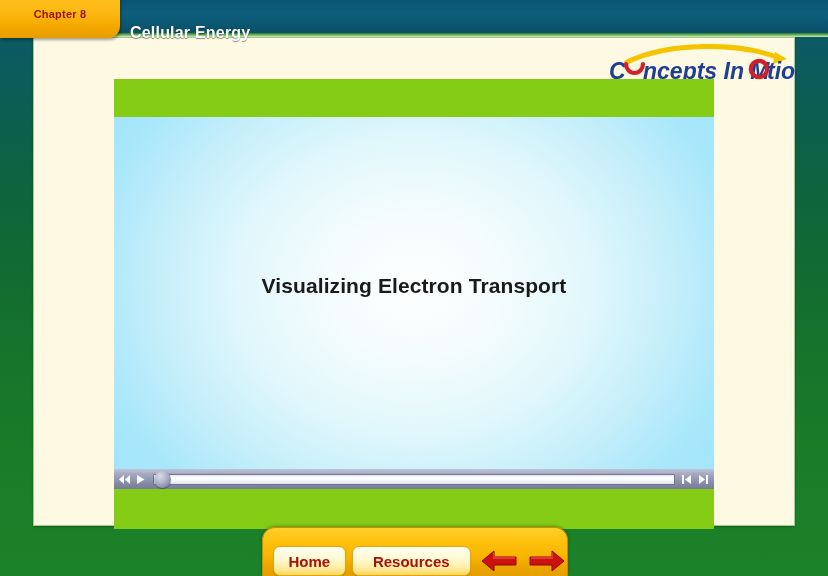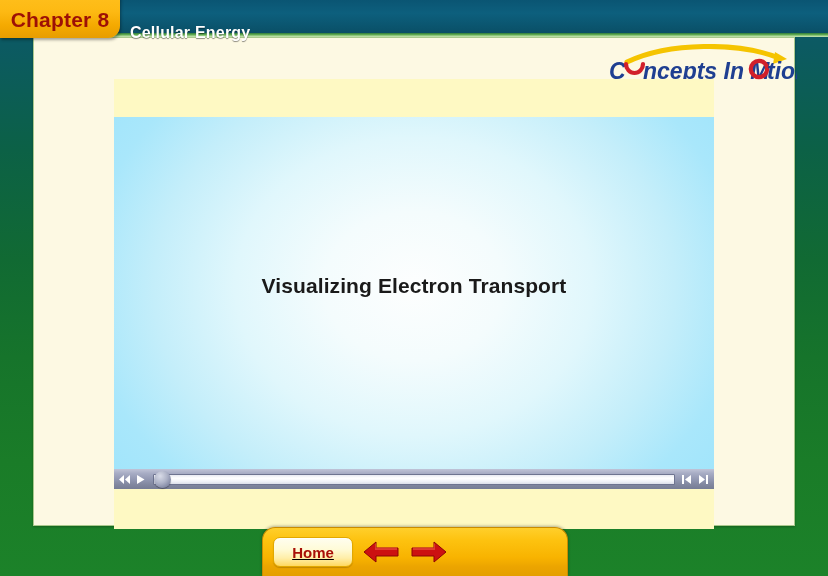--- a/index.html
+++ b/index.html
@@ -63,21 +63,21 @@
     width: 120px; height: 48px;
     background: linear-gradient(180deg,#ffc21f 0%, #fdb913 45%, #f4a900 75%, #e79d00 100%);
     border-bottom-right-radius: 12px;
     border-bottom-left-radius: 0;
     box-shadow: 1px 2px 3px rgba(0,0,0,.35);
   }
   #chapter-tab-label {
     position: absolute;
     left: 0; right: 0; top: 18px;
     text-align: center;
-    font-size: 21px;
+    font-size: 11px;
     font-weight: bold;
     color: #9d1006;
     letter-spacing: .2px;
     white-space: nowrap;
   }
 
   
   #page-panel {
     position: absolute;
     left: 33px; top: 37px;
@@ -94,21 +94,21 @@
     left: 573px; top: 6px;
     width: 190px; height: 42px;
   }
   #logo svg { display: block; }
 
   
   #media-panel {
     position: absolute;
     left: 80px; top: 41px;
     width: 600px; height: 450px;
-    background: #fef9c3;
+    background: #84cc16;
   }
   #stage {
     position: absolute;
     left: 0px; top: 38px;
     width: 600px; height: 352px;
     background:
       radial-gradient(ellipse 62% 88% at 50% 48%,
         #fdfefe 0%,
         #f4fcfd 24%,
         #e0f7fc 48%,
@@ -179,23 +179,22 @@
     left: 262px; top: 527px;
     width: 306px; height: 49px;
     background: linear-gradient(180deg,#ffcf2b 0%, #fdc20f 26%, #f8b300 62%, #ecа500 80%, #e49f00 100%);
     background: linear-gradient(180deg,#ffcf2b 0%, #fdc20f 26%, #f8b300 62%, #eca500 80%, #e49f00 100%);
     border-top-left-radius: 13px;
     border-top-right-radius: 13px;
     border: 1px solid #c98b00;
     border-bottom: none;
     box-sizing: border-box;
     display: flex;
-    align-items: center;
+    align-items: flex-end;
     box-shadow: 0 -1px 3px rgba(0,0,0,.3);
-    text-decoration: underline;
   }
   .nav-btn {
     height: 30px;
     background: linear-gradient(180deg,#fffef0 0%, #fffbd8 40%, #ffeea8 72%, #ffd85e 100%);
     border: 1px solid #e2a800;
     border-radius: 7px;
     display: flex;
     align-items: center;
     justify-content: center;
     color: #a80f07;
@@ -275,20 +274,21 @@
   <div id="header-band"></div>
   <div id="header-rule"></div>
   <div id="header-title">Cellular Energy</div>
 
   <div id="chapter-tab">
     <div id="chapter-tab-label">Chapter 8</div>
   </div>
 
   <div id="nav-bar">
     <div id="home-button" class="nav-btn">Home</div>
+    <div id="resources-button" class="nav-btn">Resources</div>
     <div class="nav-arrow">
       <svg width="38" height="26" viewBox="0 0 38 26">
         <path d="M14 3 L14 9 L36 9 L36 17 L14 17 L14 23 L2 13 Z" fill="#cc1111" stroke="#8d0505" stroke-width="1"></path>
         <path d="M14 4 L14 8.6 L35 8.6 L35 11 L13 11 L13 5 Z" fill="#e84a3a" opacity=".75"></path>
       </svg>
     </div>
     <div class="nav-arrow">
       <svg width="38" height="26" viewBox="0 0 38 26">
         <path d="M24 3 L24 9 L2 9 L2 17 L24 17 L24 23 L36 13 Z" fill="#cc1111" stroke="#8d0505" stroke-width="1"></path>
         <path d="M24 4 L24 8.6 L3 8.6 L3 11 L25 11 L25 5 Z" fill="#e84a3a" opacity=".75"></path>

